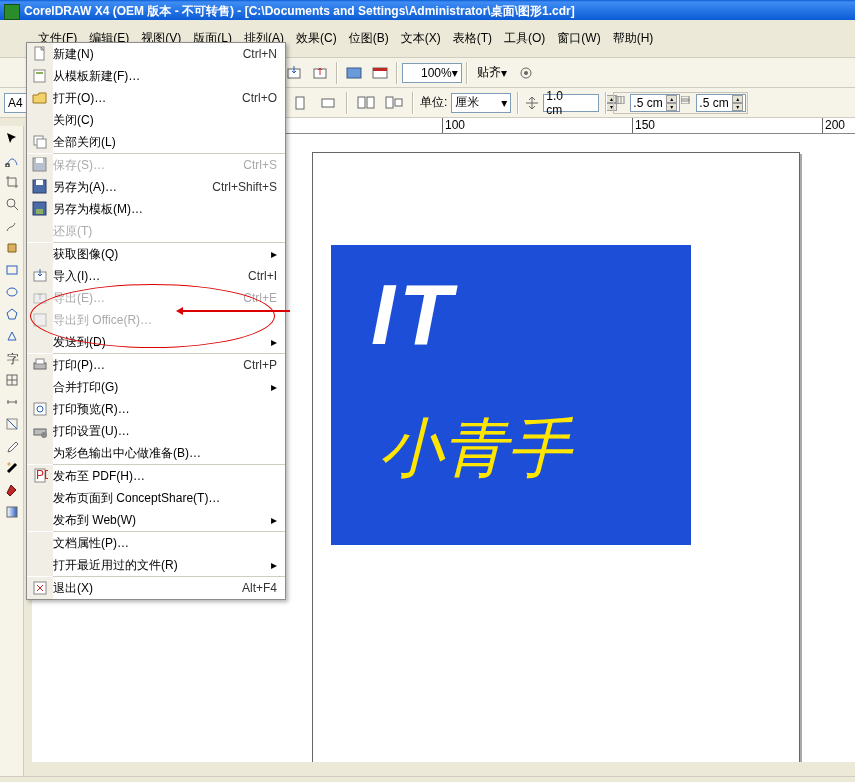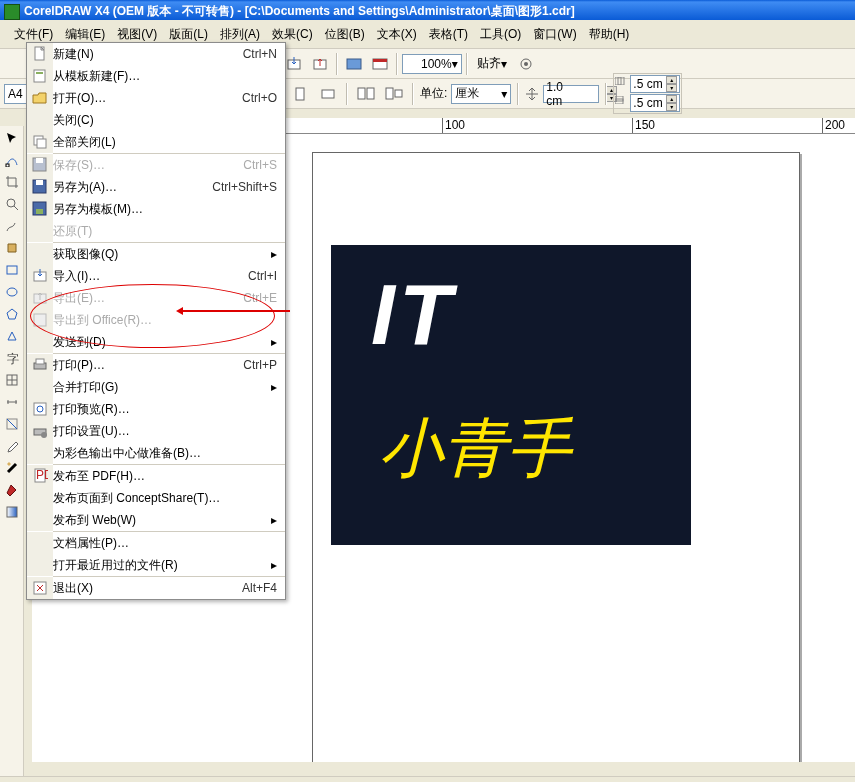--- a/index.html
+++ b/index.html
@@ -2,21 +2,21 @@
 <html><head>
 <meta charset="utf-8">
 <style>
 * { margin: 0; padding: 0; box-sizing: border-box; font-family: "SimSun", "宋体", Arial, sans-serif; font-size: 12px; }
 body { background: #ece9d8; width: 855px; height: 782px; overflow: hidden; position: relative; }
 
 .titlebar { background: linear-gradient(to bottom, #0a5bd6, #3f8cf3 10%, #0a5bd6); height: 20px; display: flex; align-items: flex-end; padding-left: 4px; color: #fff; font-weight: bold; }
 .titlebar img, .titlebar .app-icon { width: 16px; height: 16px; margin-right: 4px; }
 .app-icon { background: #2a8c2a; border: 1px solid #165016; display: inline-block; }
 
-.menubar { background: #ece9d8; height: 29px; display: flex; align-items: center; padding-left: 8px; border-bottom: 1px solid #d0ccc0; }
+.menubar { background: #ece9d8; height: 38px; display: flex; align-items: center; padding-left: 32px; border-bottom: 1px solid #d0ccc0; }
 .menubar .item { padding: 2px 6px; cursor: default; }
 
 .toolbar { background: #f6f3e9; height: 30px; border-bottom: 1px solid #d0ccc0; display: flex; align-items: center; padding-left: 24px; gap: 2px; }
 .toolbar2 { background: #f6f3e9; height: 30px; border-bottom: 1px solid #d0ccc0; display: flex; align-items: center; padding-left: 4px; gap: 4px; }
 
 .tb-btn { width: 24px; height: 24px; border: 1px solid transparent; display: flex; align-items: center; justify-content: center; background: transparent; cursor: default; }
 .tb-sep { width: 2px; height: 22px; border-left: 1px solid #c0bcb0; border-right: 1px solid #fff; margin: 0 2px; }
 
 .zoom-box { height: 20px; width: 60px; border: 1px solid #7f9db9; background: #fff; display: flex; align-items: center; padding: 0 18px; }
 .zoom-box .dd { margin-left: auto; }
@@ -30,21 +30,21 @@
 
 .toolbox { position: absolute; left: 0; top: 126px; width: 24px; background: #f6f3e9; border-right: 1px solid #d0ccc0; height: 650px; display: flex; flex-direction: column; align-items: center; padding-top: 2px; gap: 2px; }
 .tool { width: 20px; height: 20px; display: flex; align-items: center; justify-content: center; border: 1px solid transparent; cursor: default; }
 
 .ruler-h { position: absolute; left: 32px; top: 118px; right: 0; height: 16px; background: #fff; border-bottom: 1px solid #888; font-size: 9px; overflow: hidden; }
 .ruler-h .tick { position: absolute; top: 0; border-left: 1px solid #666; height: 16px; padding-left: 2px; }
 
 .canvas-area { position: absolute; left: 32px; top: 134px; right: 0; bottom: 20px; background: #fff; overflow: hidden; }
 .page { position: absolute; left: 280px; top: 18px; width: 488px; height: 632px; background: #fff; border: 1px solid #666; box-shadow: 2px 2px 0 #aaa; }
 
-.artwork { position: absolute; left: 18px; top: 92px; width: 360px; height: 300px; background: #0f172a; }
+.artwork { position: absolute; left: 18px; top: 92px; width: 360px; height: 300px; background: #1d4ed8; }
 .artwork .it { color: #fff; font-family: Arial, sans-serif; font-style: italic; font-weight: bold; font-size: 86px; position: absolute; left: 40px; top: 20px; letter-spacing: 4px; }
 .artwork .script { position: absolute; left: 48px; top: 160px; color: #ffe600; font-family: "STXingkai", "华文行楷", cursive; font-size: 64px; font-style: italic; }
 
 .file-menu { position: absolute; left: 26px; top: 42px; width: 260px; background: #fff; border: 1px solid #8c8c8c; box-shadow: 2px 2px 4px rgba(0,0,0,0.3); z-index: 100; }
 .file-menu .mrow { display: flex; align-items: center; height: 22px; position: relative; }
 .file-menu .icon-col { width: 26px; height: 100%; background: #f1efe5; display: flex; align-items: center; justify-content: center; flex-shrink: 0; }
 .file-menu .label { flex: 1; }
 .file-menu .shortcut { padding-right: 8px; color: #333; }
 .file-menu .arrow { padding-right: 8px; }
 .file-menu .sep { height: 1px; background: #d0ccc0; margin-left: 26px; }
@@ -55,21 +55,21 @@
 
 .highlight-ellipse { position: absolute; left: 30px; top: 284px; width: 245px; height: 64px; border: 1.5px solid #d00; border-radius: 50%; z-index: 200; pointer-events: none; }
 .highlight-arrow { position: absolute; left: 182px; top: 310px; width: 108px; height: 1.5px; background: #d00; z-index: 200; pointer-events: none; }
 .highlight-arrow::before { content: ""; position: absolute; left: -6px; top: -3px; border-right: 7px solid #d00; border-top: 4px solid transparent; border-bottom: 4px solid transparent; }
 
 .status { position: absolute; left: 0; bottom: 0; right: 0; height: 6px; background: #ece9d8; border-top: 1px solid #d0ccc0; }
 
 .mini-icon { width: 14px; height: 14px; display: inline-block; }
 svg { display: block; }
 
-.dim-group { display: flex; flex-direction: column; gap: 1px; border: 1px solid #c8c4b8; padding: 1px; }
+.dim-group { display: flex; flex-direction: row; gap: 1px; border: 1px solid #c8c4b8; padding: 1px; }
 .dim-row { display: flex; align-items: center; gap: 1px; }
 </style>
 </head>
 <body>
 
 <div class="titlebar">
   <span class="app-icon"></span>
   <span>CorelDRAW X4 (OEM 版本 - 不可转售) - [C:\Documents and Settings\Administrator\桌面\图形1.cdr]</span>
 </div>
 

